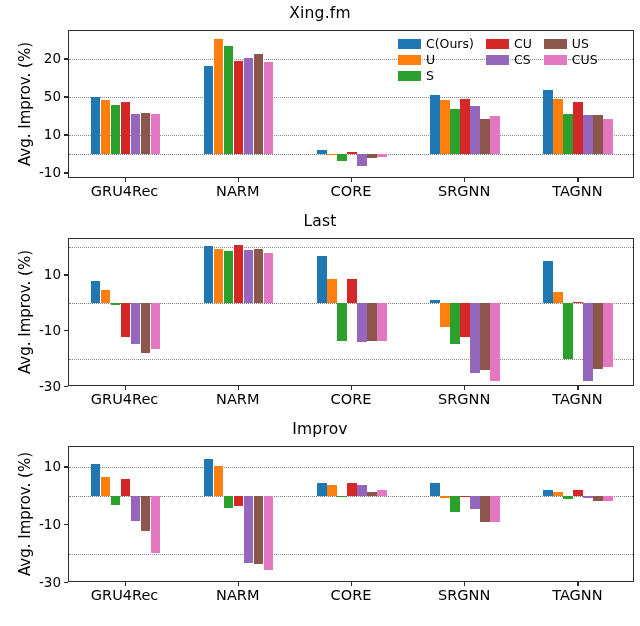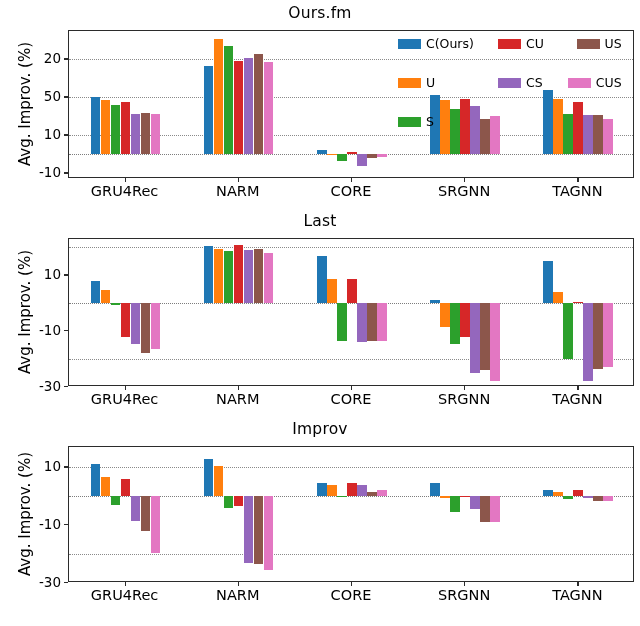--- a/index.html
+++ b/index.html
@@ -120,21 +120,21 @@
     font-size: 12.5px;
     line-height: 13px;
     white-space: nowrap;
   }
 </style>
 </head>
 <body>
 
 <div id="figure">
     <div class="panel" style="top: 0px;">
-      <div class="panel-title" style="top: 4px;">Ours.fm</div>
+      <div class="panel-title" style="top: 4px;">Xing.fm</div>
       <div class="ylabel" style="left: 16px; top: 178px; width: 148px; text-align: center;">Avg. Improv. (%)</div>
       <div class="plot-area" style="left: 68px; top: 30px; width: 566px; height: 148px;">
         <div class="gridline" style="top: 104.359px;"></div>
         <div class="gridline" style="top: 66.4103px;"></div>
         <div class="gridline" style="top: 28.4615px;"></div>
         <div class="zeroline" style="top: 123.333px; border-top-color: rgb(125, 125, 125);"></div>
         <div class="bar" title="C(Ours) / GRU4Rec: 30" style="left: 21.508px; width: 9.62629px; top: 66.4103px; height: 56.9231px; background: rgb(31, 119, 180);"></div>
         <div class="bar" title="U / GRU4Rec: 28.5" style="left: 31.5343px; width: 9.62629px; top: 69.2564px; height: 54.0769px; background: rgb(255, 127, 14);"></div>
         <div class="bar" title="S / GRU4Rec: 26" style="left: 41.5606px; width: 9.62629px; top: 74px; height: 49.3333px; background: rgb(44, 160, 44);"></div>
         <div class="bar" title="CU / GRU4Rec: 27.5" style="left: 51.5869px; width: 9.62629px; top: 71.1538px; height: 52.1795px; background: rgb(214, 39, 40);"></div>
@@ -304,30 +304,30 @@
       <div class="xtick-label" style="left: 68px; width: 113.2px; top: 587px;">GRU4Rec</div>
       <div class="xtick-mark" style="left: 237.8px; top: 582px; height: 4px;"></div>
       <div class="xtick-label" style="left: 181.2px; width: 113.2px; top: 587px;">NARM</div>
       <div class="xtick-mark" style="left: 351px; top: 582px; height: 4px;"></div>
       <div class="xtick-label" style="left: 294.4px; width: 113.2px; top: 587px;">CORE</div>
       <div class="xtick-mark" style="left: 464.2px; top: 582px; height: 4px;"></div>
       <div class="xtick-label" style="left: 407.6px; width: 113.2px; top: 587px;">SRGNN</div>
       <div class="xtick-mark" style="left: 577.4px; top: 582px; height: 4px;"></div>
       <div class="xtick-label" style="left: 520.8px; width: 113.2px; top: 587px;">TAGNN</div>
     </div>
-    <div class="legend" style="left: 398px; top: 36px; gap: 24px;">
+    <div class="legend" style="left: 398px; top: 36px;">
       <div class="legend-entry" style="grid-area: 1 / 1;">
         <span class="legend-swatch" style="background: rgb(31, 119, 180);"></span>
         <span class="legend-text">C(Ours)</span>
       </div>
       <div class="legend-entry" style="grid-area: 1 / 2;">
         <span class="legend-swatch" style="background: rgb(214, 39, 40);"></span>
         <span class="legend-text">CU</span>
       </div>
-      <div class="legend-entry" style="grid-area: 1 / 3; justify-content: flex-end;">
+      <div class="legend-entry" style="grid-area: 1 / 3;">
         <span class="legend-swatch" style="background: rgb(140, 86, 75);"></span>
         <span class="legend-text">US</span>
       </div>
       <div class="legend-entry" style="grid-area: 2 / 1;">
         <span class="legend-swatch" style="background: rgb(255, 127, 14);"></span>
         <span class="legend-text">U</span>
       </div>
       <div class="legend-entry" style="grid-area: 2 / 2;">
         <span class="legend-swatch" style="background: rgb(148, 103, 189);"></span>
         <span class="legend-text">CS</span>

